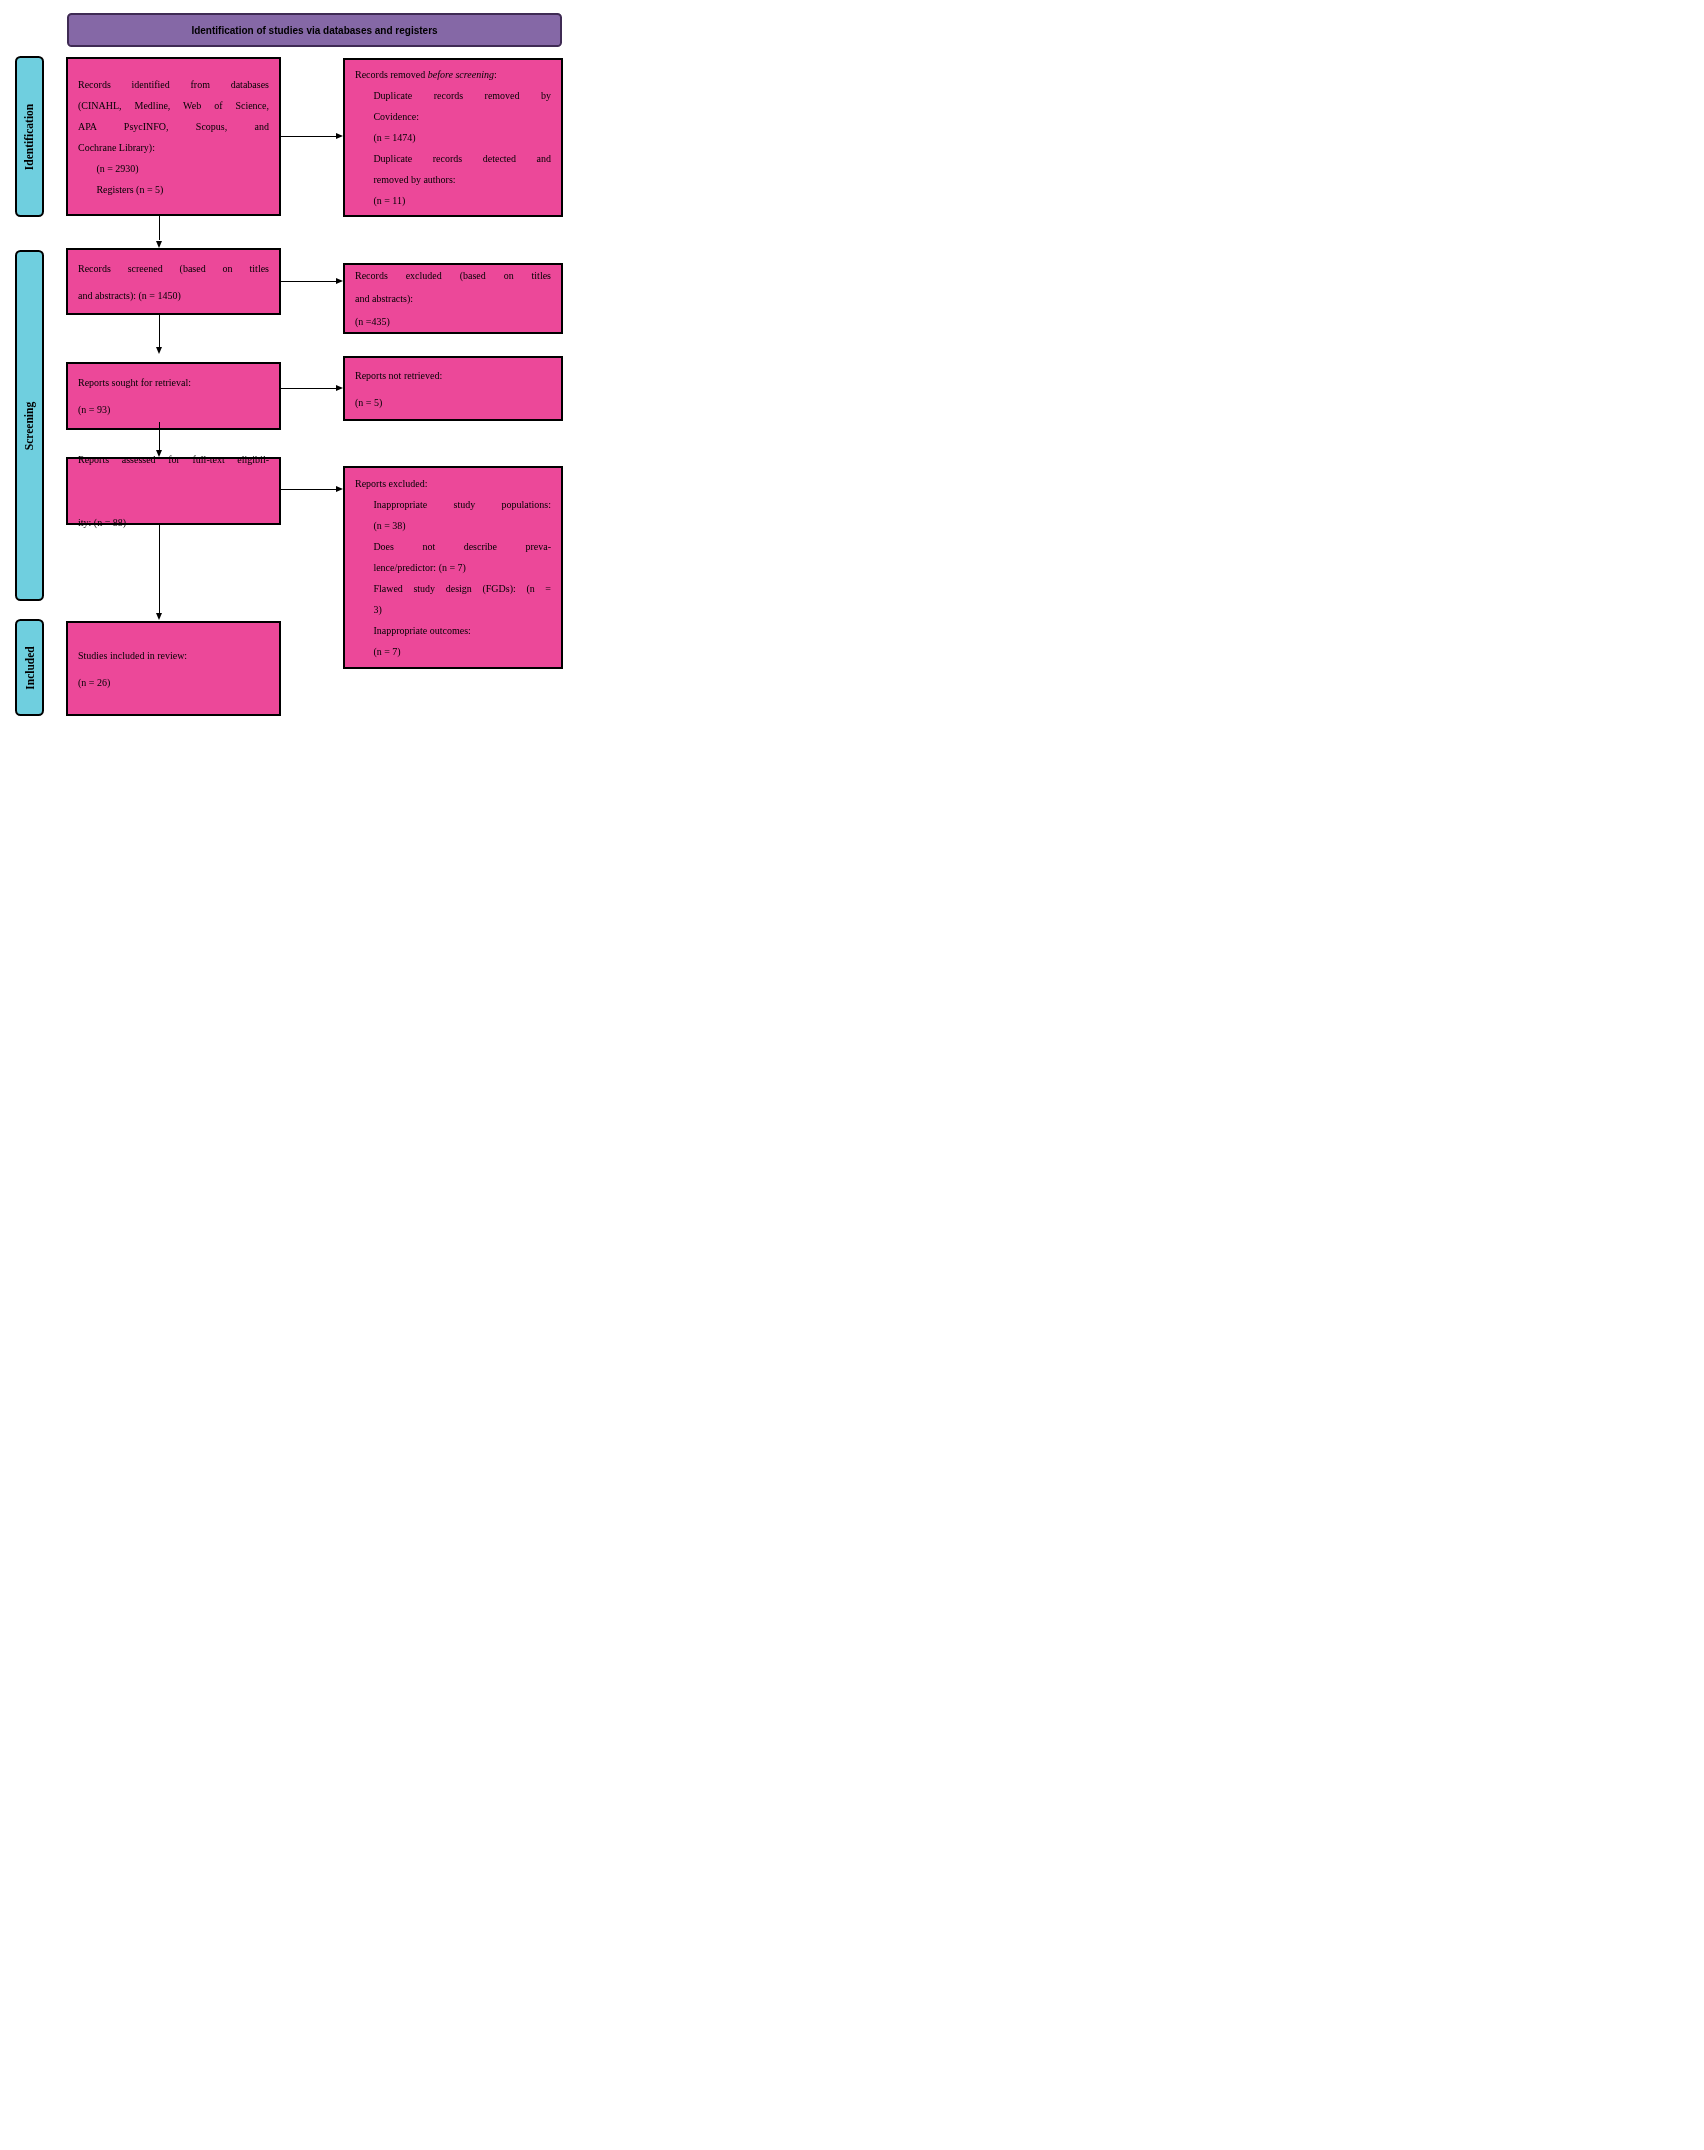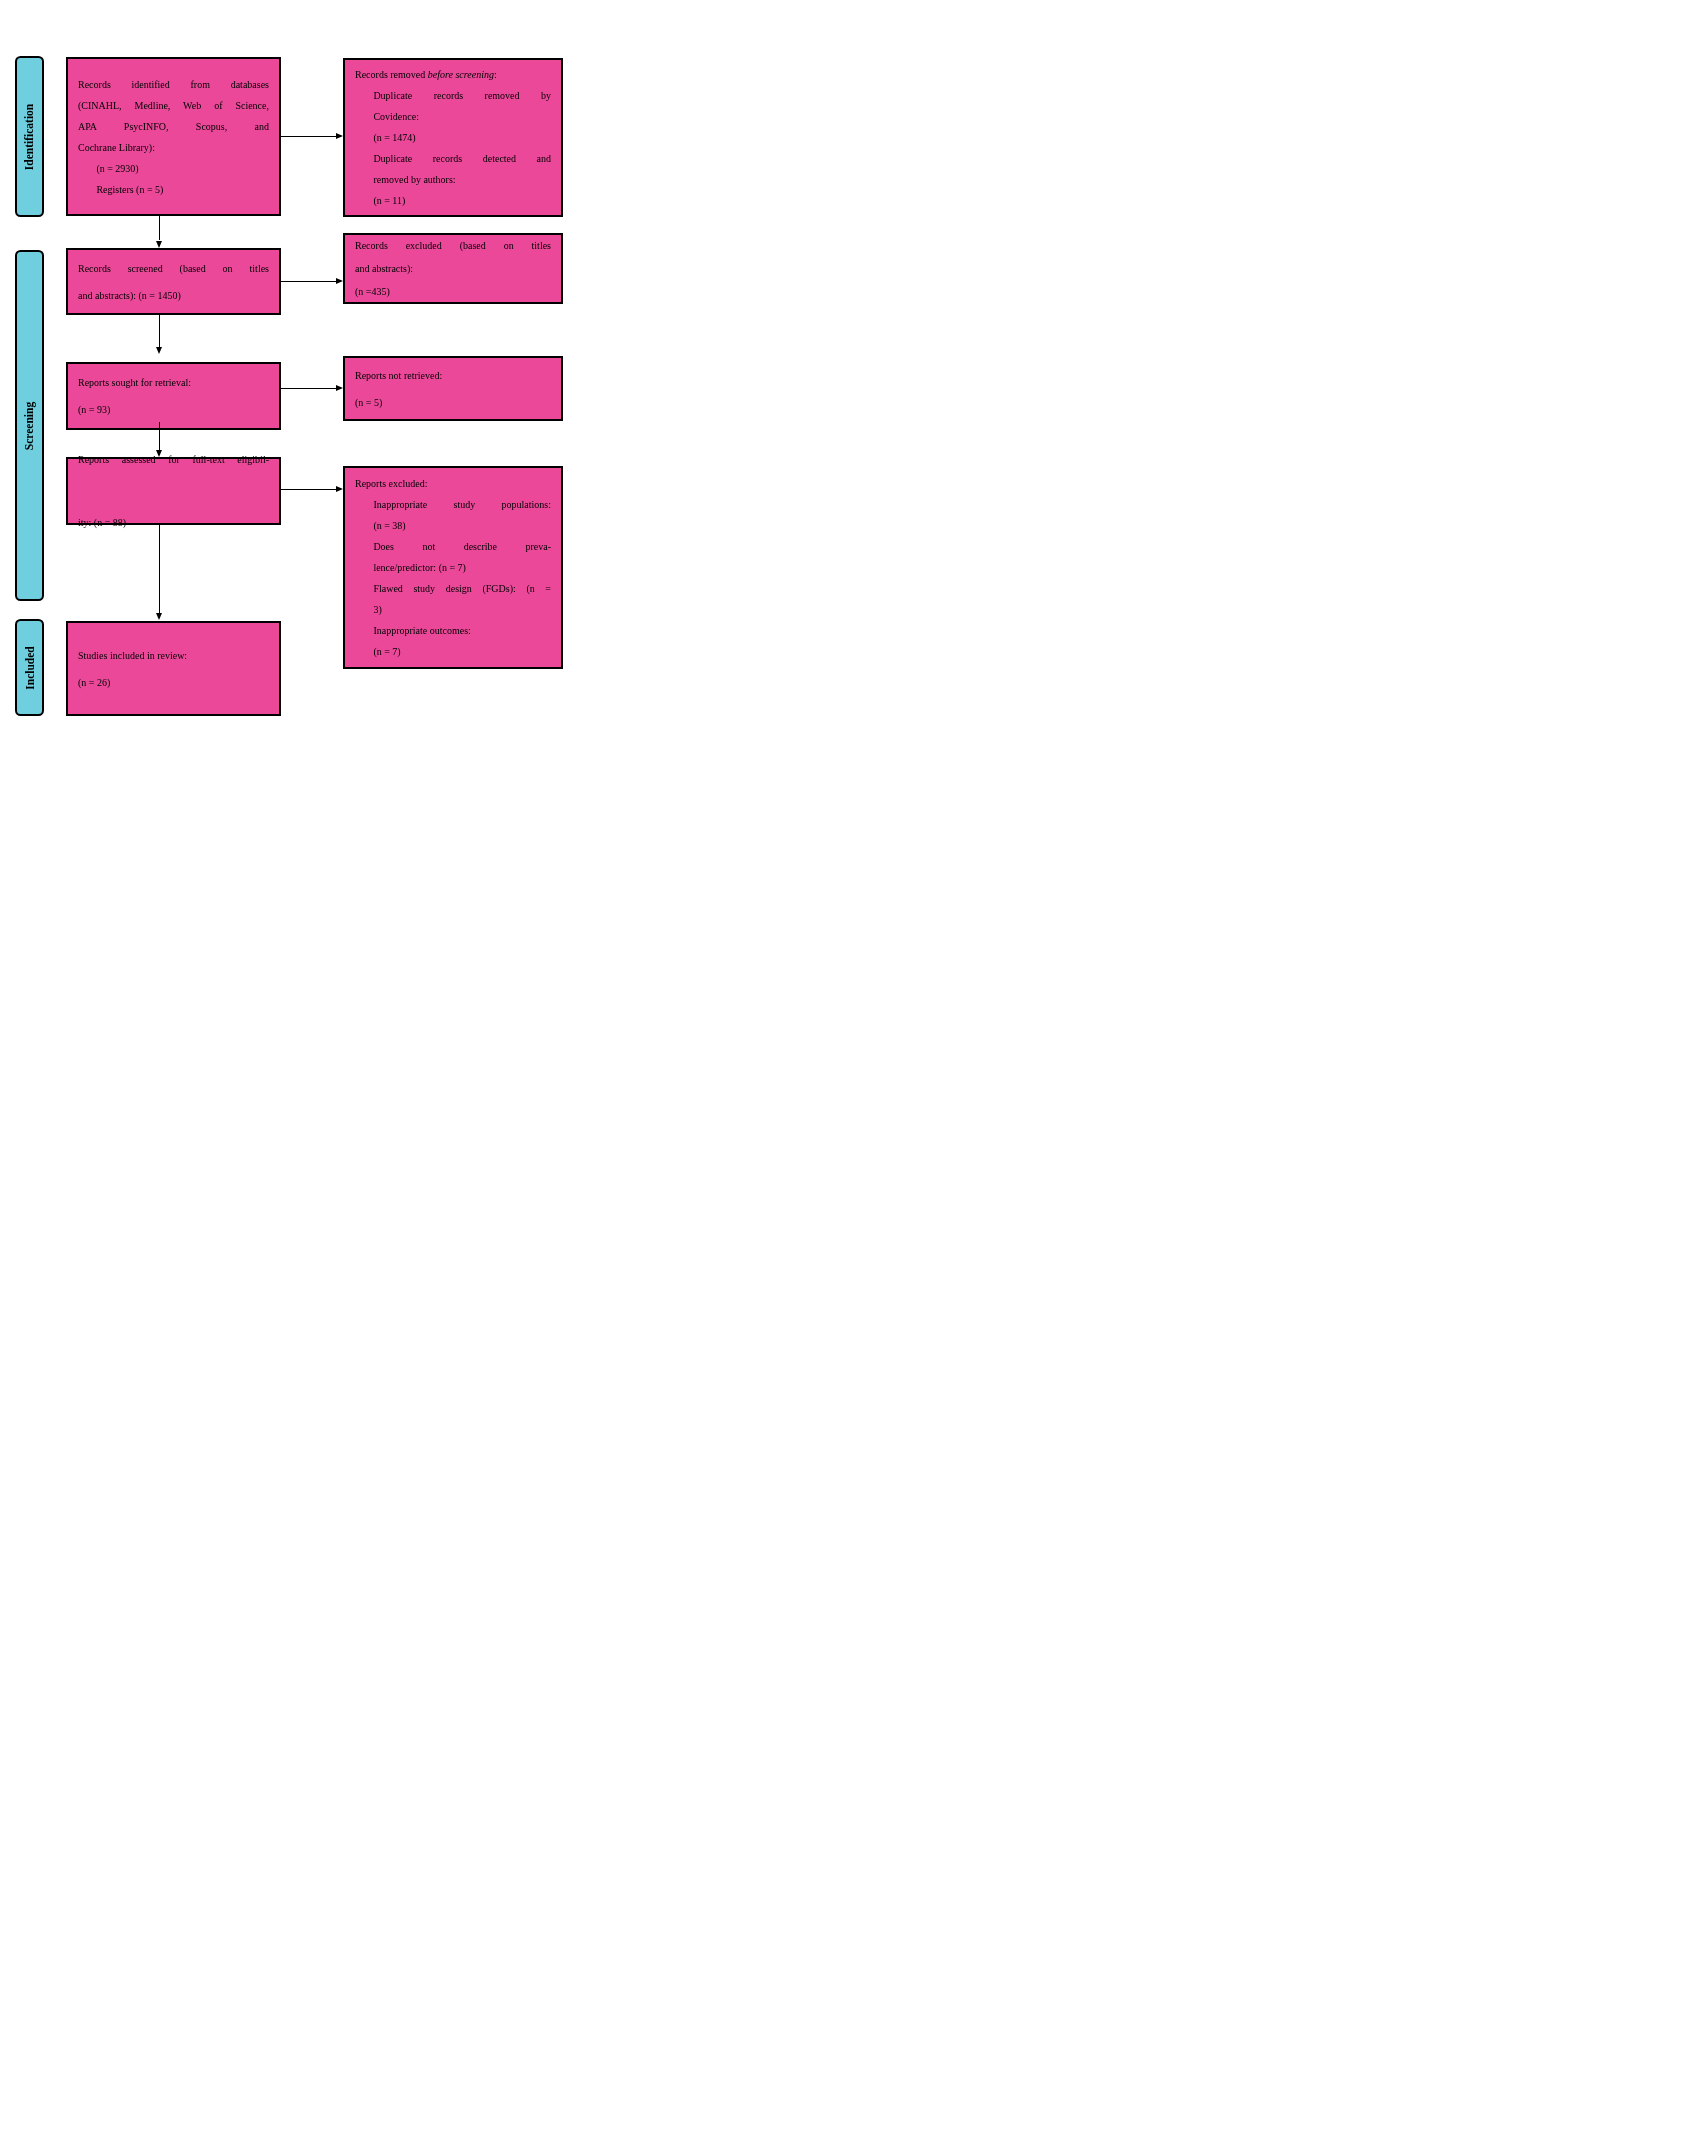--- a/index.html
+++ b/index.html
@@ -42,20 +42,23 @@
     position:absolute;right:-7.4px;top:-3.2px;width:0;height:0;
     border-top:3.7px solid transparent;border-bottom:3.7px solid transparent;border-left:7.8px solid #000;
   }
   em{font-style:italic;}
 </style>
 </head>
 <body>
 
 <div class="page">
 
+  <div class="banner">
+    <span>Identification of studies via databases and registers</span>
+  </div>
 
   <div class="stage" style="top:56px;height:161px;">
     <span>Identification</span>
   </div>
   <div class="stage" style="top:250px;height:351px;">
     <span>Screening</span>
   </div>
   <div class="stage" style="top:619px;height:97px;">
     <span>Included</span>
   </div>
@@ -77,21 +80,21 @@
     <div class="line ind just">Duplicate records detected and</div>
     <div class="line ind">removed by authors:</div>
     <div class="line ind">(n = 11)</div>
   </div>
 
   <div class="box roomy" style="left:66px;top:248px;width:215px;height:67px;">
     <div class="line just">Records screened (based on titles</div>
     <div class="line">and abstracts): (n = 1450)</div>
   </div>
 
-  <div class="box rb2" style="left:343px;top:233px;width:220px;height:71px;">
+  <div class="box rb2" style="left:343px;top:263px;width:220px;height:71px;">
     <div class="line just">Records excluded (based on titles</div>
     <div class="line">and abstracts):</div>
     <div class="line">(n =435)</div>
   </div>
 
   <div class="box roomy" style="left:66px;top:354px;width:215px;height:68px;margin-top:8px;">
     <div class="line">Reports sought for retrieval:</div>
     <div class="line">(n = 93)</div>
   </div>
 

